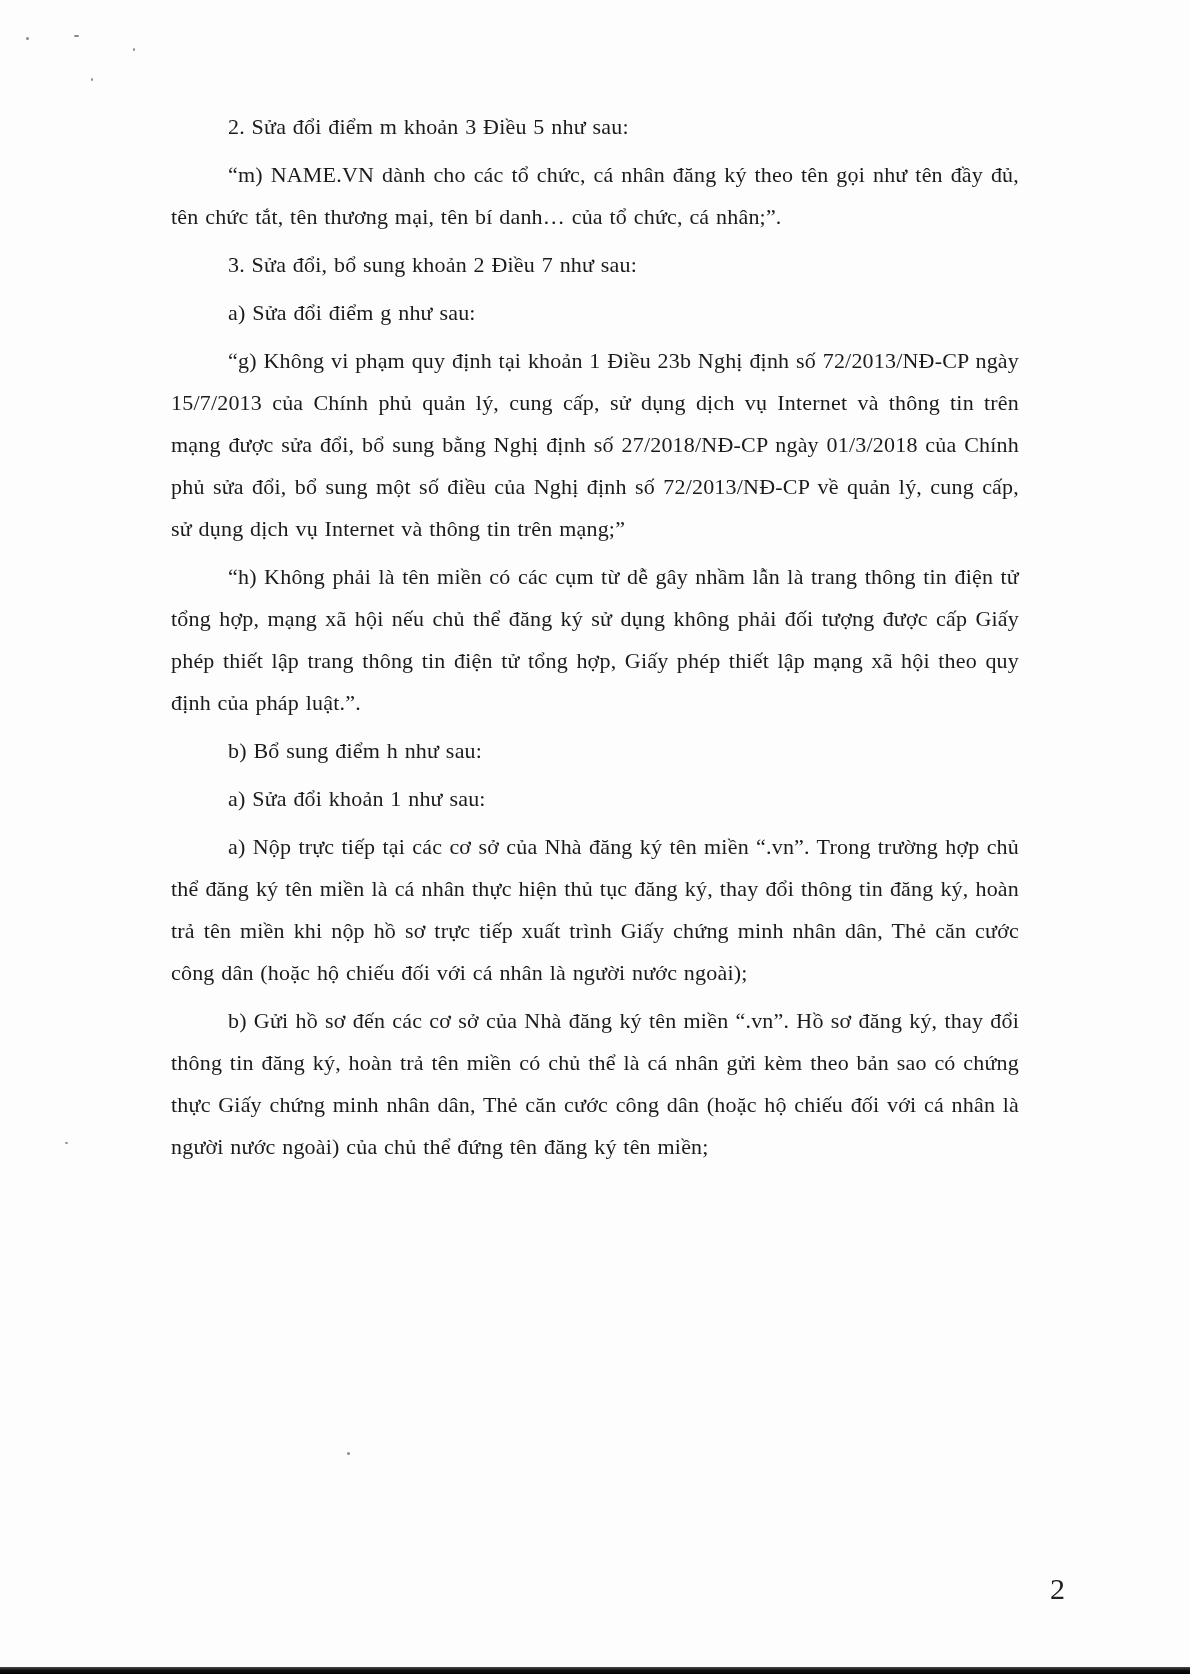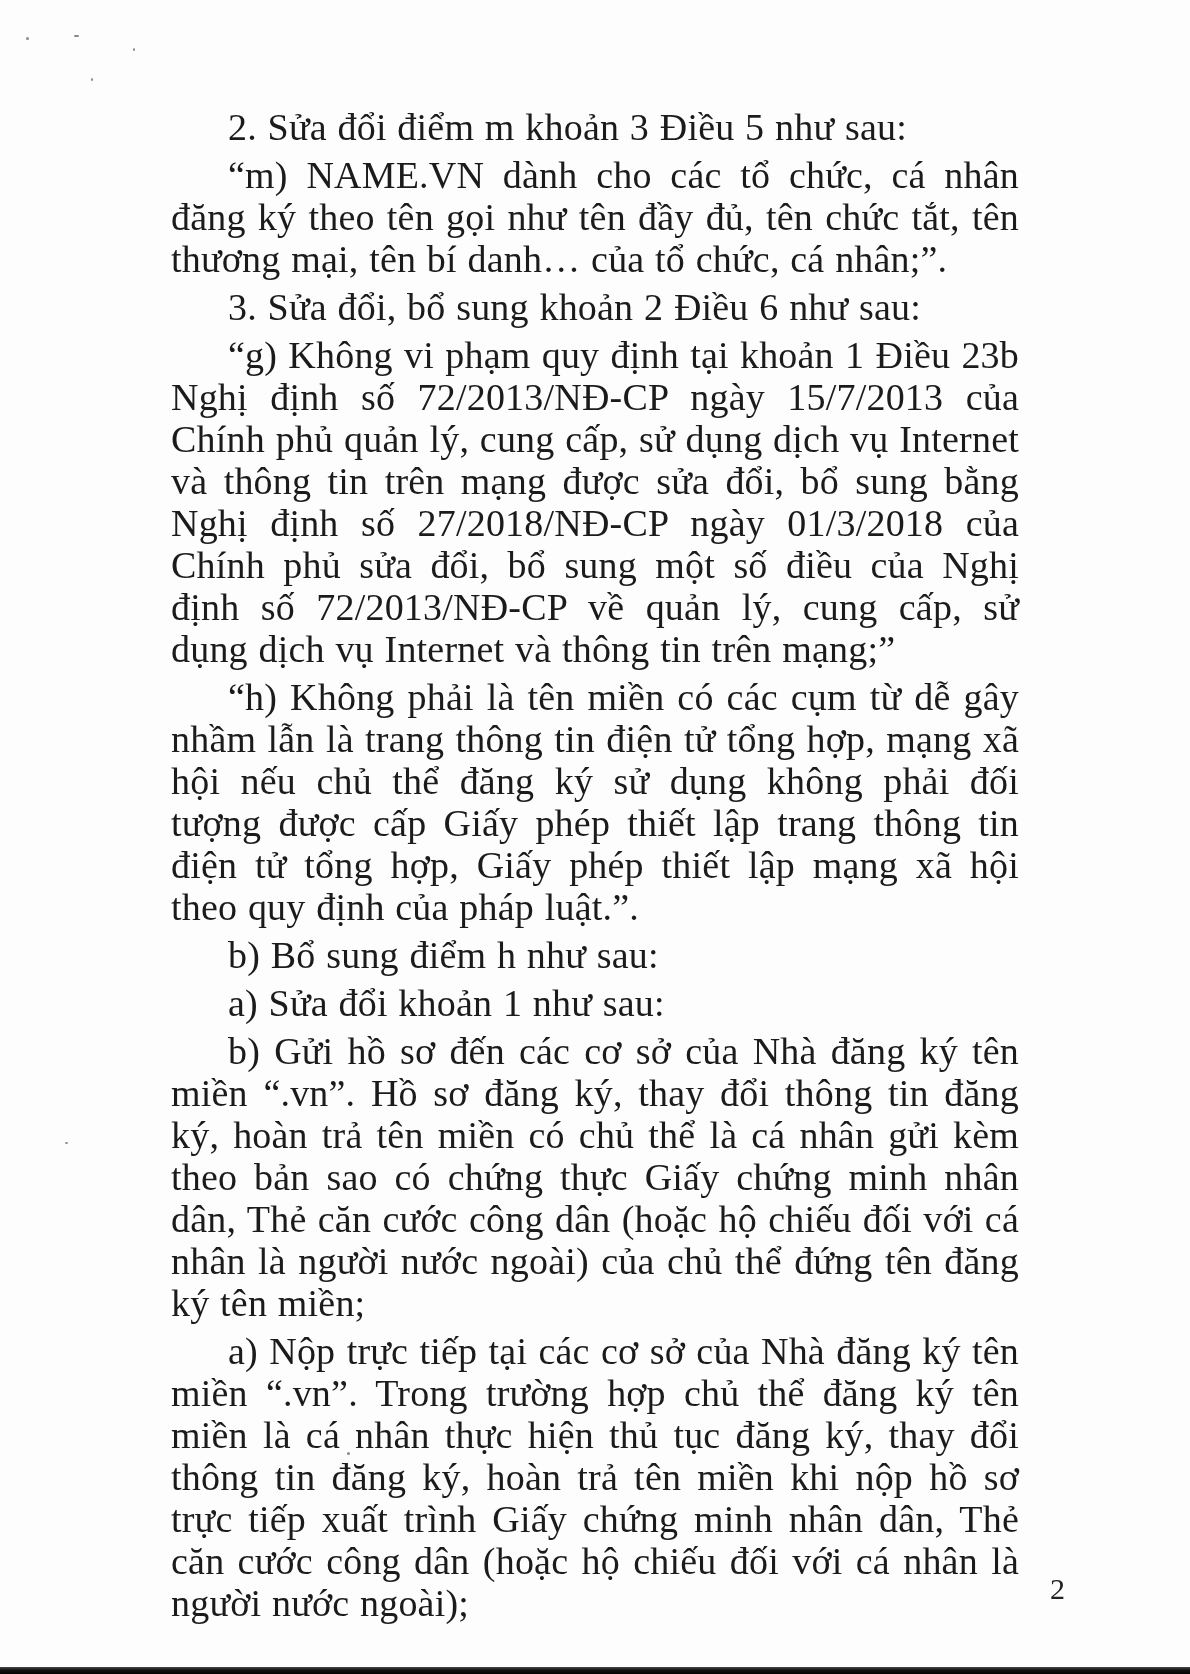--- a/index.html
+++ b/index.html
@@ -15,21 +15,21 @@
     font-family: "Liberation Serif", "DejaVu Serif", serif;
     color: #1b1b1b;
   }
   .page-content {
     position: absolute;
     top: 106px;
     left: 171px;
     width: 848px;
   }
   .para {
-    font-size: 38px;
+    font-size: 22px;
     line-height: 42px;
     text-align: justify;
     text-indent: 57px;
     margin: 0 0 6px 0;
     letter-spacing: 0.2px;
     word-spacing: 1px;
   }
   .page-number {
     position: absolute;
     top: 1572px;
@@ -63,24 +63,25 @@
 <span class="speckle sp1"></span>
 <span class="speckle sp2"></span>
 <span class="speckle sp3"></span>
 <span class="speckle sp4"></span>
 <span class="speckle sp5"></span>
 <span class="speckle sp6"></span>
 
 <main class="page-content">
   <p class="para">2. Sửa đổi điểm m khoản 3 Điều 5 như sau:</p>
   <p class="para">“m) NAME.VN dành cho các tổ chức, cá nhân đăng ký theo tên gọi như tên đầy đủ, tên chức tắt, tên thương mại, tên bí danh… của tổ chức, cá nhân;”.</p>
-  <p class="para">3. Sửa đổi, bổ sung khoản 2 Điều 6 như sau:</p>
+  <p class="para">3. Sửa đổi, bổ sung khoản 2 Điều 7 như sau:</p>
+  <p class="para">a) Sửa đổi điểm g như sau:</p>
   <p class="para">“g) Không vi phạm quy định tại khoản 1 Điều 23b Nghị định số 72/2013/NĐ-CP ngày 15/7/2013 của Chính phủ quản lý, cung cấp, sử dụng dịch vụ Internet và thông tin trên mạng được sửa đổi, bổ sung bằng Nghị định số 27/2018/NĐ-CP ngày 01/3/2018 của Chính phủ sửa đổi, bổ sung một số điều của Nghị định số 72/2013/NĐ-CP về quản lý, cung cấp, sử dụng dịch vụ Internet và thông tin trên mạng;”</p>
   <p class="para">“h) Không phải là tên miền có các cụm từ dễ gây nhầm lẫn là trang thông tin điện tử tổng hợp, mạng xã hội nếu chủ thể đăng ký sử dụng không phải đối tượng được cấp Giấy phép thiết lập trang thông tin điện tử tổng hợp, Giấy phép thiết lập mạng xã hội theo quy định của pháp luật.”.</p>
   <p class="para">b) Bổ sung điểm h như sau:</p>
   <p class="para">a) Sửa đổi khoản 1 như sau:</p>
+  <p class="para">a) Nộp trực tiếp tại các cơ sở của Nhà đăng ký tên miền “.vn”. Trong trường hợp chủ thể đăng ký tên miền là cá nhân thực hiện thủ tục đăng ký, thay đổi thông tin đăng ký, hoàn trả tên miền khi nộp hồ sơ trực tiếp xuất trình Giấy chứng minh nhân dân, Thẻ căn cước công dân (hoặc hộ chiếu đối với cá nhân là người nước ngoài);</p>
   <p class="para">b) Gửi hồ sơ đến các cơ sở của Nhà đăng ký tên miền “.vn”. Hồ sơ đăng ký, thay đổi thông tin đăng ký, hoàn trả tên miền có chủ thể là cá nhân gửi kèm theo bản sao có chứng thực Giấy chứng minh nhân dân, Thẻ căn cước công dân (hoặc hộ chiếu đối với cá nhân là người nước ngoài) của chủ thể đứng tên đăng ký tên miền;</p>
-  <p class="para">a) Nộp trực tiếp tại các cơ sở của Nhà đăng ký tên miền “.vn”. Trong trường hợp chủ thể đăng ký tên miền là cá nhân thực hiện thủ tục đăng ký, thay đổi thông tin đăng ký, hoàn trả tên miền khi nộp hồ sơ trực tiếp xuất trình Giấy chứng minh nhân dân, Thẻ căn cước công dân (hoặc hộ chiếu đối với cá nhân là người nước ngoài);</p>
 </main>
 
 <div class="page-number">2</div>
 
 <div class="scan-edge"></div>
 
 </body></html>

